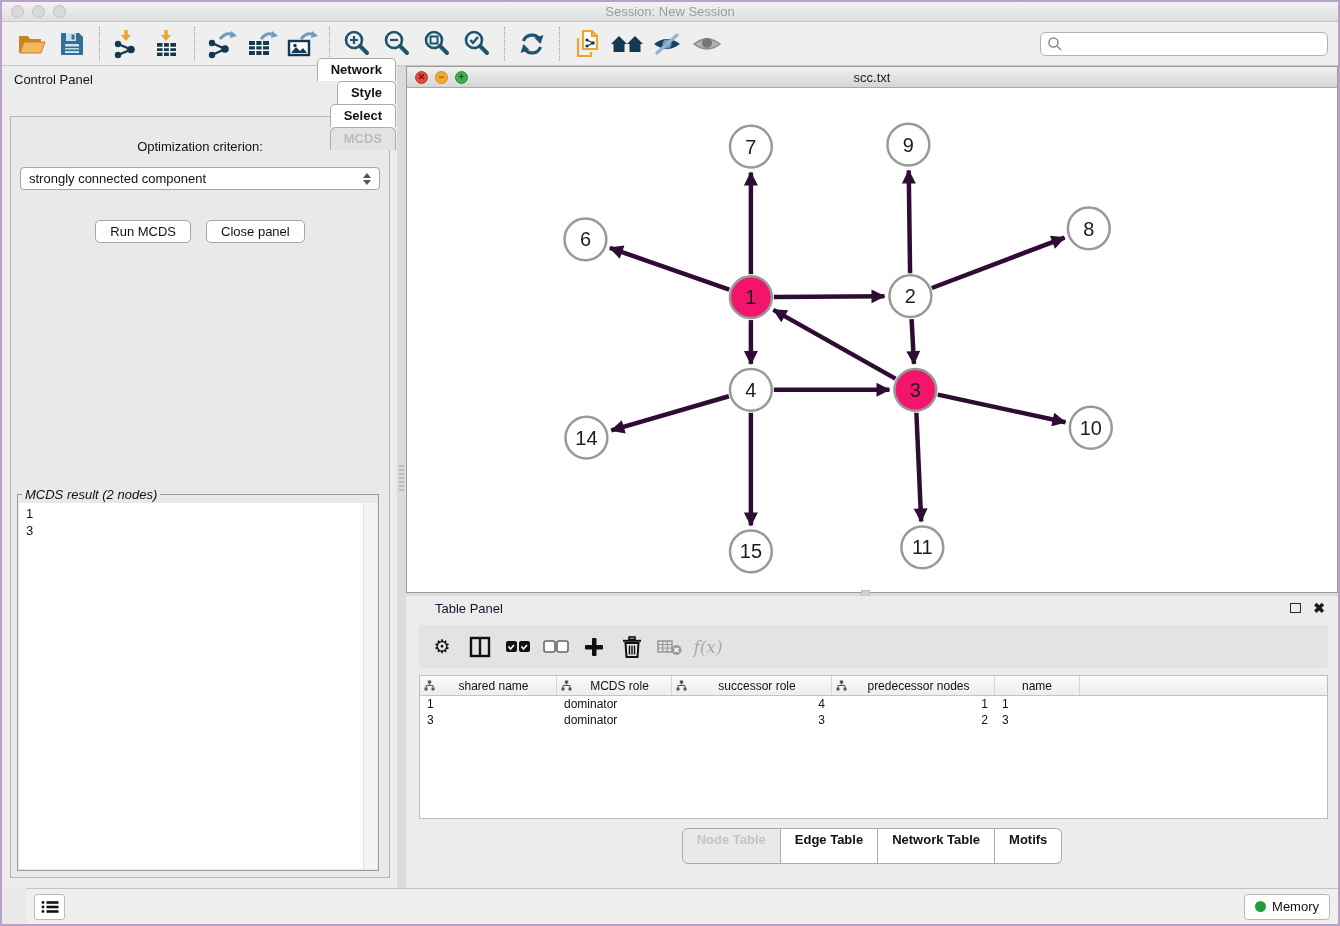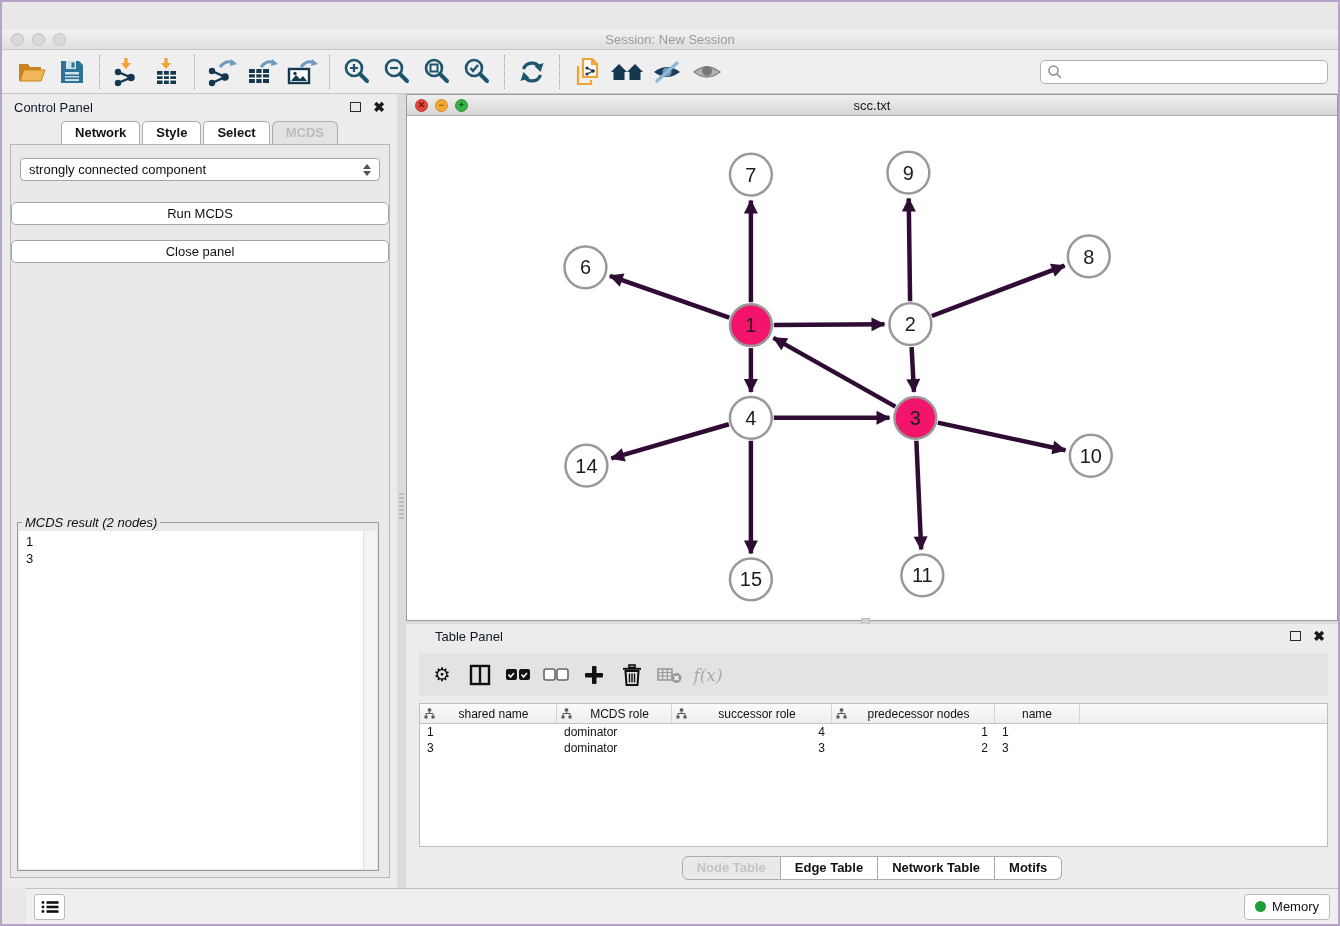--- a/index.html
+++ b/index.html
@@ -2,21 +2,21 @@
 <html><head>
 <meta charset="utf-8">
 <style>
   * { margin:0; padding:0; box-sizing:border-box; }
   body { width:1340px; height:926px; font-family:"Liberation Sans",sans-serif; background:#b7a2c8; }
   .app { position:relative; width:1340px; height:926px; border:2px solid #b7a2c8; background:#e8e8e8;
          display:flex; flex-direction:column; overflow:hidden; }
 
   
   .titlebar { height:20px; background:linear-gradient(#f2f2f2,#dedede); border-bottom:1px solid #c8c8c8;
-              position:relative; display:flex; align-items:center; flex:0 0 auto;margin-top:28px; }
+              position:relative; display:flex; align-items:center; flex:0 0 auto; }
   .titlebar .lights { display:flex; gap:8px; margin-left:9px; }
   .gray-light { width:13px; height:13px; border-radius:50%; background:#d9d9d9; border:1px solid #c2c2c2; }
   .main-title { position:absolute; left:0; right:0; text-align:center; color:#9b9b9b; font-size:13px; }
 
   
   .toolbar { height:44px; background:#efefef; border-bottom:1px solid #c6c6c6; display:flex; align-items:center;
              padding:0 10px; flex:0 0 auto; }
   .tb-btn { width:40px; height:38px; display:flex; align-items:center; justify-content:center; cursor:pointer; }
   .tb-sep { height:34px; border-left:1px dotted #9f9f9f; margin:0 7px; }
   .search-box { margin-left:auto; width:288px; height:24px; background:#fff; border:1px solid #b3b3b3;
@@ -27,35 +27,35 @@
   
   .main { flex:1; display:flex; min-height:0; }
 
   
   .control-panel { width:395px; background:#ececec; position:relative; flex:0 0 auto; }
   .cp-header { height:26px; display:flex; align-items:center; padding:0 12px; }
   .panel-title { font-size:13px; color:#0f172a; }
   .panel-icons { margin-left:auto; display:flex; gap:12px; align-items:center; }
   .float-glyph { width:11px; height:10px; border:1.5px solid #2a2a2a; display:inline-block; }
   .close-glyph { font-size:14px; font-weight:bold; color:#1a1a1a; line-height:10px; }
-  .cp-tabs { display:flex; justify-content:center; align-items:flex-end; height:24px; position:relative; z-index:2; }
+  .cp-tabs { display:flex; justify-content:center; align-items:flex-end; height:24px; position:relative; z-index:2;flex-direction:column; }
   .tab { font-size:13px; font-weight:600; padding:3px 13px 4px; background:#fff; border:1px solid #ababab;
          border-bottom:none; border-radius:5px 5px 0 0; margin:0 1px; color:#111; cursor:pointer; }
   .tab.active { background:#e3e3e3; color:#bcbcbc; border-radius:6px 6px 0 0; }
   .cp-body { position:absolute; left:8px; right:7px; top:50px; bottom:10px; background:#e9e9e9;
              border:1px solid #b6b6b6; }
   .opt-label { text-align:center; margin-top:22px; font-size:13px; color:#111; }
   .dropdown { width:360px; height:23px; margin:13px auto 0; background:#fff; border:1px solid #a6a6a6;
               border-radius:4px; display:flex; align-items:center; padding:0 8px; cursor:pointer; }
   .dropdown .dd-text { flex:1; font-size:13px; color:#111; }
   .dd-arrows { display:flex; flex-direction:column; gap:2px; align-items:center; }
   .dd-arrows i { width:0; height:0; border-left:4px solid transparent; border-right:4px solid transparent; }
   .dd-up { border-bottom:5px solid #555; }
   .dd-down { border-top:5px solid #555; }
-  .cp-buttons { display:flex; justify-content:center; gap:15px; margin-top:21px;flex-direction:column; }
+  .cp-buttons { display:flex; justify-content:center; gap:15px; margin-top:30px; }
   .btn { background:#fff; border:1px solid #a6a6a6; border-radius:5px; font-size:13px; padding:3px 14px;
          color:#111; cursor:pointer; font-family:"Liberation Sans",sans-serif; }
   .result-fieldset { position:absolute; left:6px; right:10px; top:377px; bottom:6px;
                      border:1px solid #9a9a9a; }
   .result-legend { position:absolute; top:-8px; left:4px; background:#e9e9e9; padding:0 3px; font-size:13px; color:#111;font-style:italic; }
   .result-box { position:absolute; inset:8px 1px 1px 1px; background:#fff; display:flex; }
   .result-text { flex:1; font-size:13px; color:#111; padding:2px 0 0 7px; line-height:17px;
                  white-space:pre; font-family:"Liberation Sans",sans-serif; }
   .result-scroll { width:14px; background:#f4f4f4; border-left:1px solid #e0e0e0; }
 
@@ -96,21 +96,21 @@
   .tp-table { margin:7px 10px 0 13px; background:#fff; border:1px solid #bdbdbd; flex:0 0 auto; height:144px;
               overflow:hidden; }
   .tp-thead { display:flex; height:20px; background:linear-gradient(#fbfbfb,#ededed); border-bottom:1px solid #c4c4c4; }
   .th-cell { display:flex; align-items:center; border-right:1px solid #d4d4d4; font-size:12px; color:#111;
              padding:0 4px; cursor:pointer; }
   .th-cell .th-label { flex:1; text-align:center; }
   .tp-row { display:flex; height:16px; font-size:12px; color:#111; align-items:center; }
   .td-cell { padding:0 7px; overflow:hidden; white-space:nowrap; }
   .tp-tabs-strip { flex:1; display:flex; align-items:flex-start; justify-content:center; padding-top:9px; }
   .tp-tab { font-size:13px; font-weight:600; background:#fff; border:1px solid #ababab; border-left:none;
-            padding:3px 14px 4px; color:#111; cursor:pointer; }
+            padding:3px 14px 16px; color:#111; cursor:pointer; }
   .tp-tab:first-child { border-left:1px solid #ababab; border-radius:6px 0 0 6px; }
   .tp-tab:last-child { border-radius:0 6px 6px 0; }
   .tp-tab.active { background:#e9e9e9; color:#c4c4c4; }
 
   
   .statusbar { height:36px; background:#efefef; border-top:1px solid #c2c2c2; display:flex; align-items:center;
                padding:0 8px; flex:0 0 auto;margin-left:24px; }
   .list-btn { width:31px; height:26px; background:#fff; border:1px solid #b9b9b9; border-radius:3px;
               display:flex; align-items:center; justify-content:center; cursor:pointer; }
   .memory-btn { margin-left:auto; height:26px; background:#fff; border:1px solid #b9b9b9; border-radius:4px;
@@ -283,20 +283,21 @@
           <span class="close-glyph">✖</span>
         </span>
       </div>
       <div class="cp-tabs">
           <div class="tab">Network</div>
           <div class="tab">Style</div>
           <div class="tab">Select</div>
           <div class="tab active">MCDS</div>
         </div>
       <div class="cp-body">
+        <div class="opt-label">Optimization criterion:</div>
         <div class="dropdown">
           <span class="dd-text">strongly connected component</span>
           <span class="dd-arrows">
               <i class="dd-up"></i>
               <i class="dd-down"></i>
             </span>
         </div>
         <div class="cp-buttons">
           <button class="btn">Run MCDS</button>
           <button class="btn">Close panel</button>

